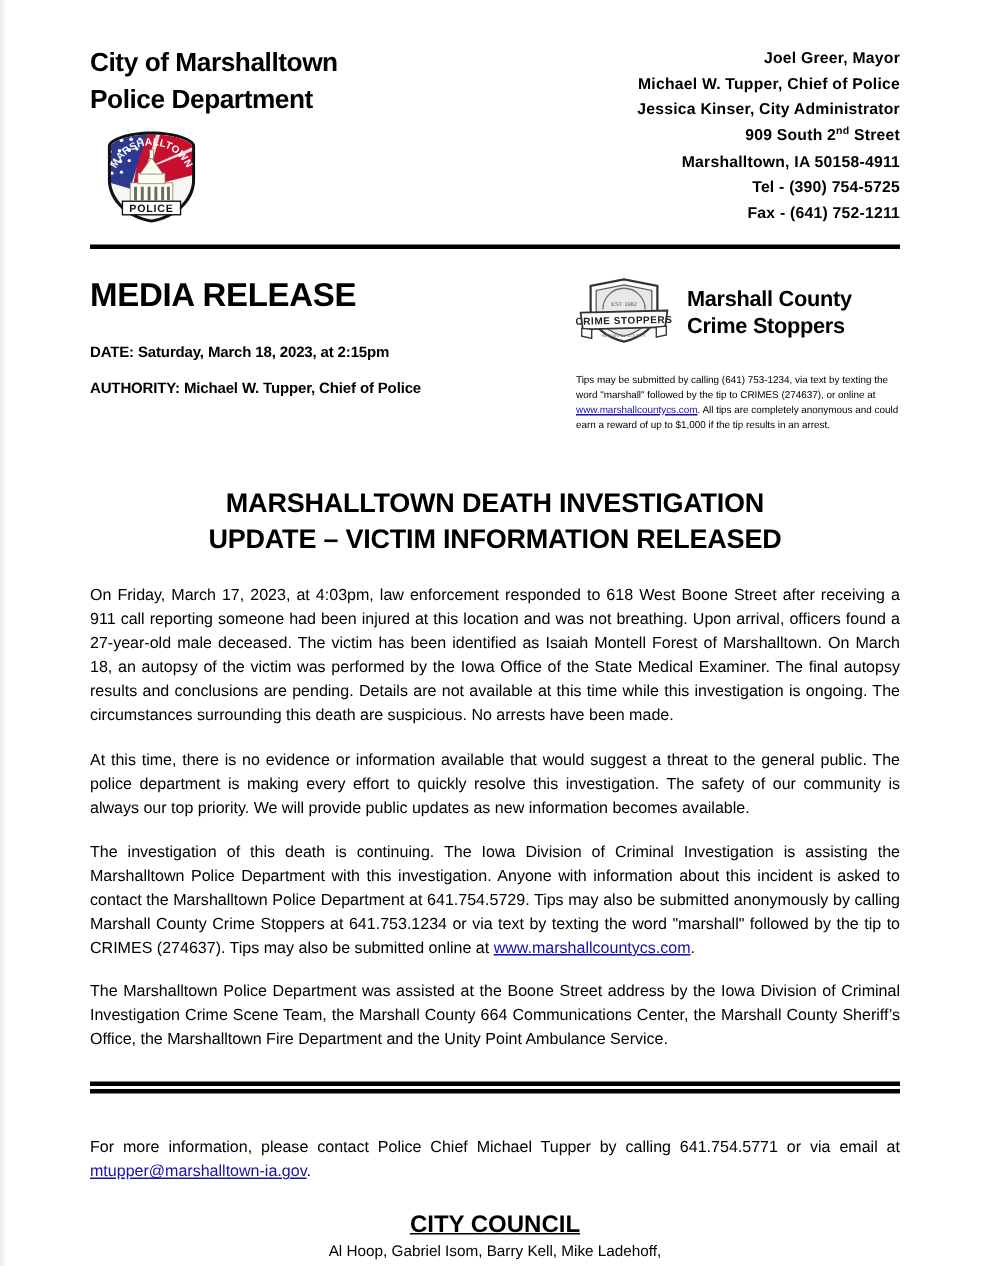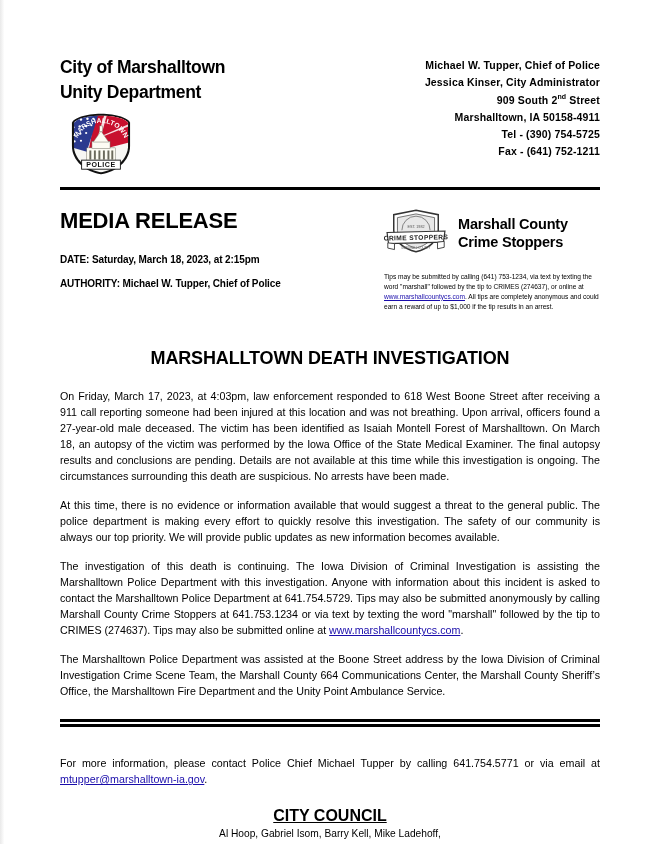--- a/index.html
+++ b/index.html
@@ -30,21 +30,21 @@
     left: 60px;
     top: 0;
     width: 540px;
   }
 
   
   .letterhead {
     display: flex;
     justify-content: space-between;
     align-items: flex-start;
-    padding-top: 55px;
+    padding-top: 29px;
   }
   .lh-left { width: 250px; }
   .dept-title {
     font-size: 17.5px;
     font-weight: bold;
     letter-spacing: -0.3px;
     line-height: 1.45;
     margin: 0;
   }
   .badge-wrap {
@@ -172,21 +172,21 @@
 
 <div class="page">
   <div class="page-edge-left"></div>
 
   <div class="content">
 
     <div class="letterhead">
       <div class="lh-left">
         <div class="dept-title">
           <div>City of Marshalltown</div>
-          <div>Unity Department</div>
+          <div>Police Department</div>
         </div>
 
         <div class="badge-wrap">
           <svg viewBox="0 0 100 96" width="66" height="62" aria-hidden="true">
             <defs>
               <clipPath id="shieldClip">
                 <path d="M50 4 C28 4 10 10 8 16 L8 50 C8 72 28 88 50 92 C72 88 92 72 92 50 L92 16 C90 10 72 4 50 4 Z"></path>
               </clipPath>
             </defs>
 
@@ -237,20 +237,21 @@
               <textPath href="#arcPath" startOffset="50%" text-anchor="middle">MARSHALLTOWN</textPath>
             </text>
 
             <rect x="20" y="73" width="60" height="14" fill="#ffffff" stroke="#111111" stroke-width="1.4"></rect>
             <text x="50" y="84" font-family="Liberation Sans, sans-serif" font-size="11" font-weight="bold" fill="#111111" text-anchor="middle" letter-spacing="0.8">POLICE</text>
           </svg>
         </div>
       </div>
 
       <div class="lh-right">
+        <div>Joel Greer, Mayor</div>
         <div>Michael W. Tupper, Chief of Police</div>
         <div>Jessica Kinser, City Administrator</div>
         <div><span>909 South 2</span><sup>nd</sup><span> Street</span></div>
         <div>Marshalltown, IA  50158-4911</div>
         <div>Tel - (390) 754-5725</div>
         <div>Fax - (641) 752-1211</div>
       </div>
     </div>
 
     <div class="rule-thick"></div>
@@ -283,20 +284,21 @@
             <div>Crime Stoppers</div>
           </div>
         </div>
 
         <div class="cs-fine"><span>Tips may be submitted by calling (641) 753-1234, via text by texting the word "marshall" followed by the tip to CRIMES (274637), or online at </span><a href="#">www.marshallcountycs.com</a><span>.  All tips are completely anonymous and could earn a reward of up to $1,000 if the tip results in an arrest.</span></div>
       </div>
     </div>
 
     <div class="headline">
       <div>MARSHALLTOWN DEATH INVESTIGATION</div>
+      <div>UPDATE – VICTIM INFORMATION RELEASED</div>
     </div>
 
     <div class="body-area">
       <p class="para">On Friday, March 17, 2023, at 4:03pm, law enforcement responded to 618 West Boone Street after receiving a 911 call reporting someone had been injured at this location and was not breathing. Upon arrival, officers found a 27-year-old male deceased. The victim has been identified as Isaiah Montell Forest of Marshalltown. On March 18, an autopsy of the victim was performed by the Iowa Office of the State Medical Examiner. The final autopsy results and conclusions are pending. Details are not available at this time while this investigation is ongoing. The circumstances surrounding this death are suspicious. No arrests have been made.</p>
       <p class="para">At this time, there is no evidence or information available that would suggest a threat to the general public. The police department is making every effort to quickly resolve this investigation. The safety of our community is always our top priority. We will provide public updates as new information becomes available.</p>
       <p class="para"><span>The investigation of this death is continuing. The Iowa Division of Criminal Investigation is assisting the Marshalltown Police Department with this investigation. Anyone with information about this incident is asked to contact the Marshalltown Police Department at 641.754.5729. Tips may also be submitted anonymously by calling Marshall County Crime Stoppers at 641.753.1234 or via text by texting the word "marshall" followed by the tip to CRIMES (274637). Tips may also be submitted online at </span><a href="#">www.marshallcountycs.com</a><span>.</span></p>
       <p class="para">The Marshalltown Police Department was assisted at the Boone Street address by the Iowa Division of Criminal Investigation Crime Scene Team, the Marshall County 664 Communications Center, the Marshall County Sheriff’s Office, the Marshalltown Fire Department and the Unity Point Ambulance Service.</p>
     </div>
 
     <div class="rule-double">

